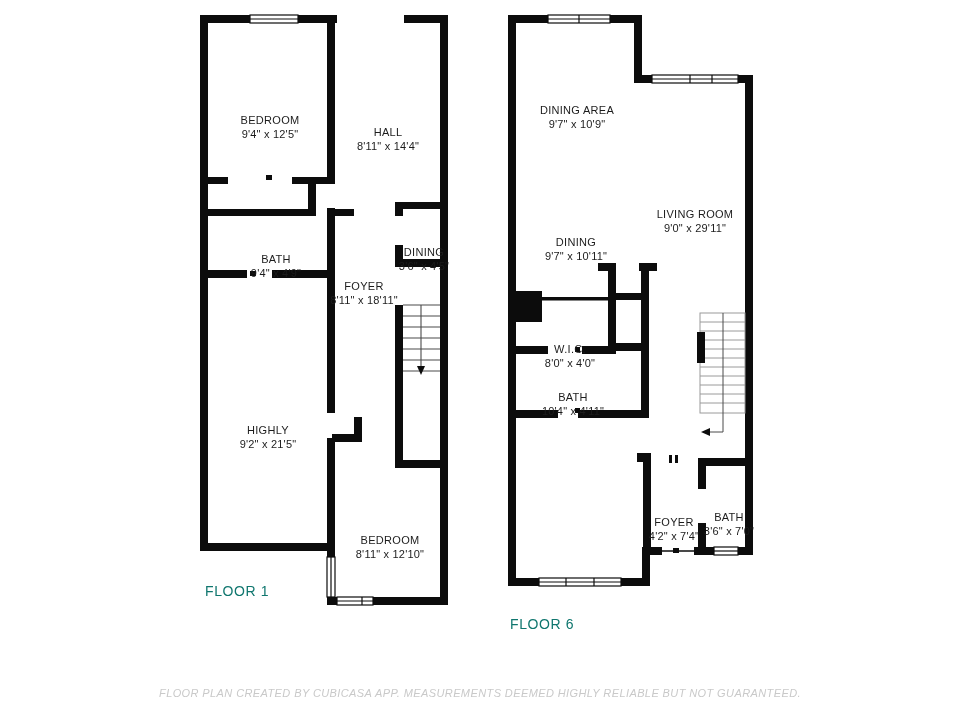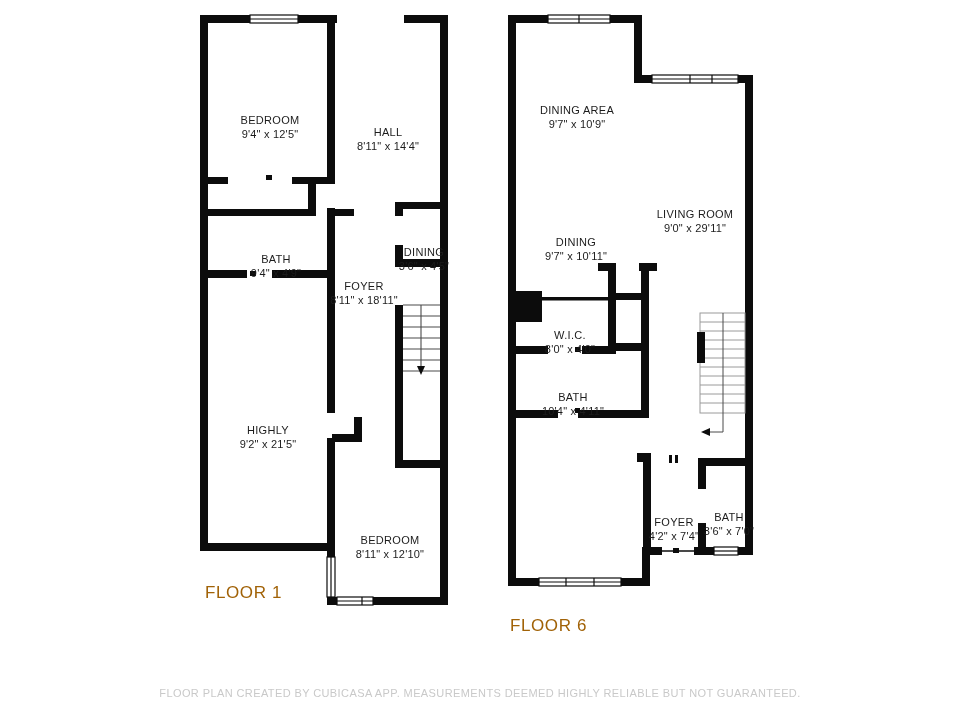--- a/index.html
+++ b/index.html
@@ -16,27 +16,27 @@
     text-align:center;
     color:#1c1c1c;
     white-space:nowrap;
     z-index:5;
     margin-top:18px;
   }
   .rname{font-size:11px;line-height:14px;letter-spacing:.3px;}
   .rdims{font-size:11px;line-height:14px;letter-spacing:.2px;}
   .floor-title{
     position:absolute;
-    font-size:17px;color:#a16207;letter-spacing:.6px;z-index:5;
+    font-size:14px;color:#0f766e;letter-spacing:.6px;z-index:5;
   }
   .footer{
     position:absolute;left:0;right:0;top:687px;
     text-align:center;
     font-size:11px;letter-spacing:.4px;
-    color:#c9c9c9;z-index:5;
+    color:#c9c9c9;z-index:5;font-style:italic;
   }
 </style>
 </head>
 <body>
 
 <div id="canvas">
 
   <svg width="960" height="720" viewBox="0 0 960 720">
 
     <g fill="#0c0c0c">
@@ -201,21 +201,21 @@
     <div class="rdims">9'7" x 10'9"</div>
   </div>
   <div class="room-label" style="left:695px;top:189px">
     <div class="rname">LIVING ROOM</div>
     <div class="rdims">9'0" x 29'11"</div>
   </div>
   <div class="room-label" style="left:576px;top:217px">
     <div class="rname">DINING</div>
     <div class="rdims">9'7" x 10'11"</div>
   </div>
-  <div class="room-label" style="left:570px;top:310px">
+  <div class="room-label" style="left:570px;top:324px">
     <div class="rname">W.I.C.</div>
     <div class="rdims">8'0" x 4'0"</div>
   </div>
   <div class="room-label" style="left:573px;top:372px">
     <div class="rname">BATH</div>
     <div class="rdims">10'4" x 4'11"</div>
   </div>
   <div class="room-label" style="left:674px;top:497px">
     <div class="rname">FOYER</div>
     <div class="rdims">4'2" x 7'4"</div>

